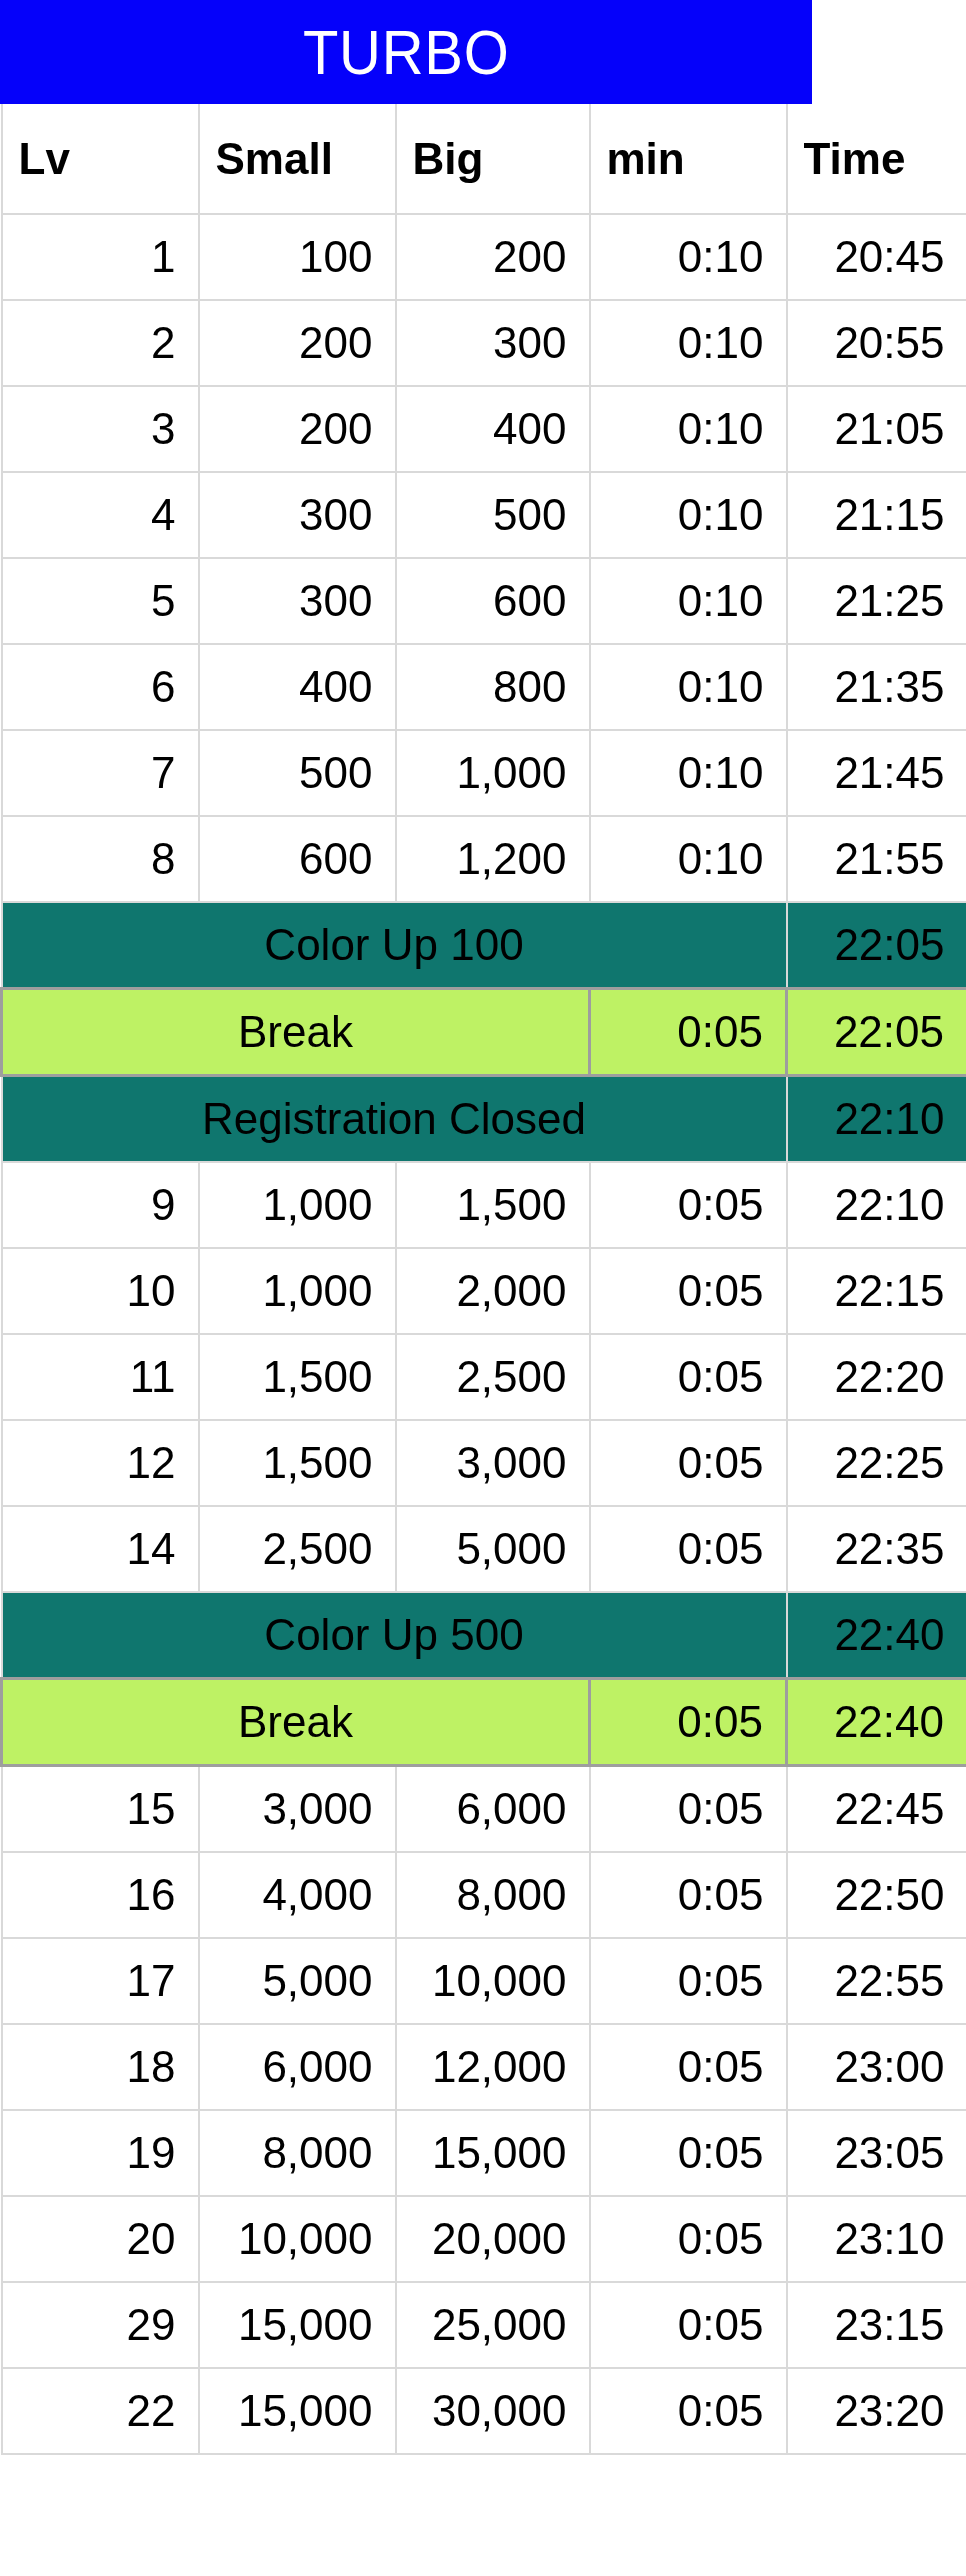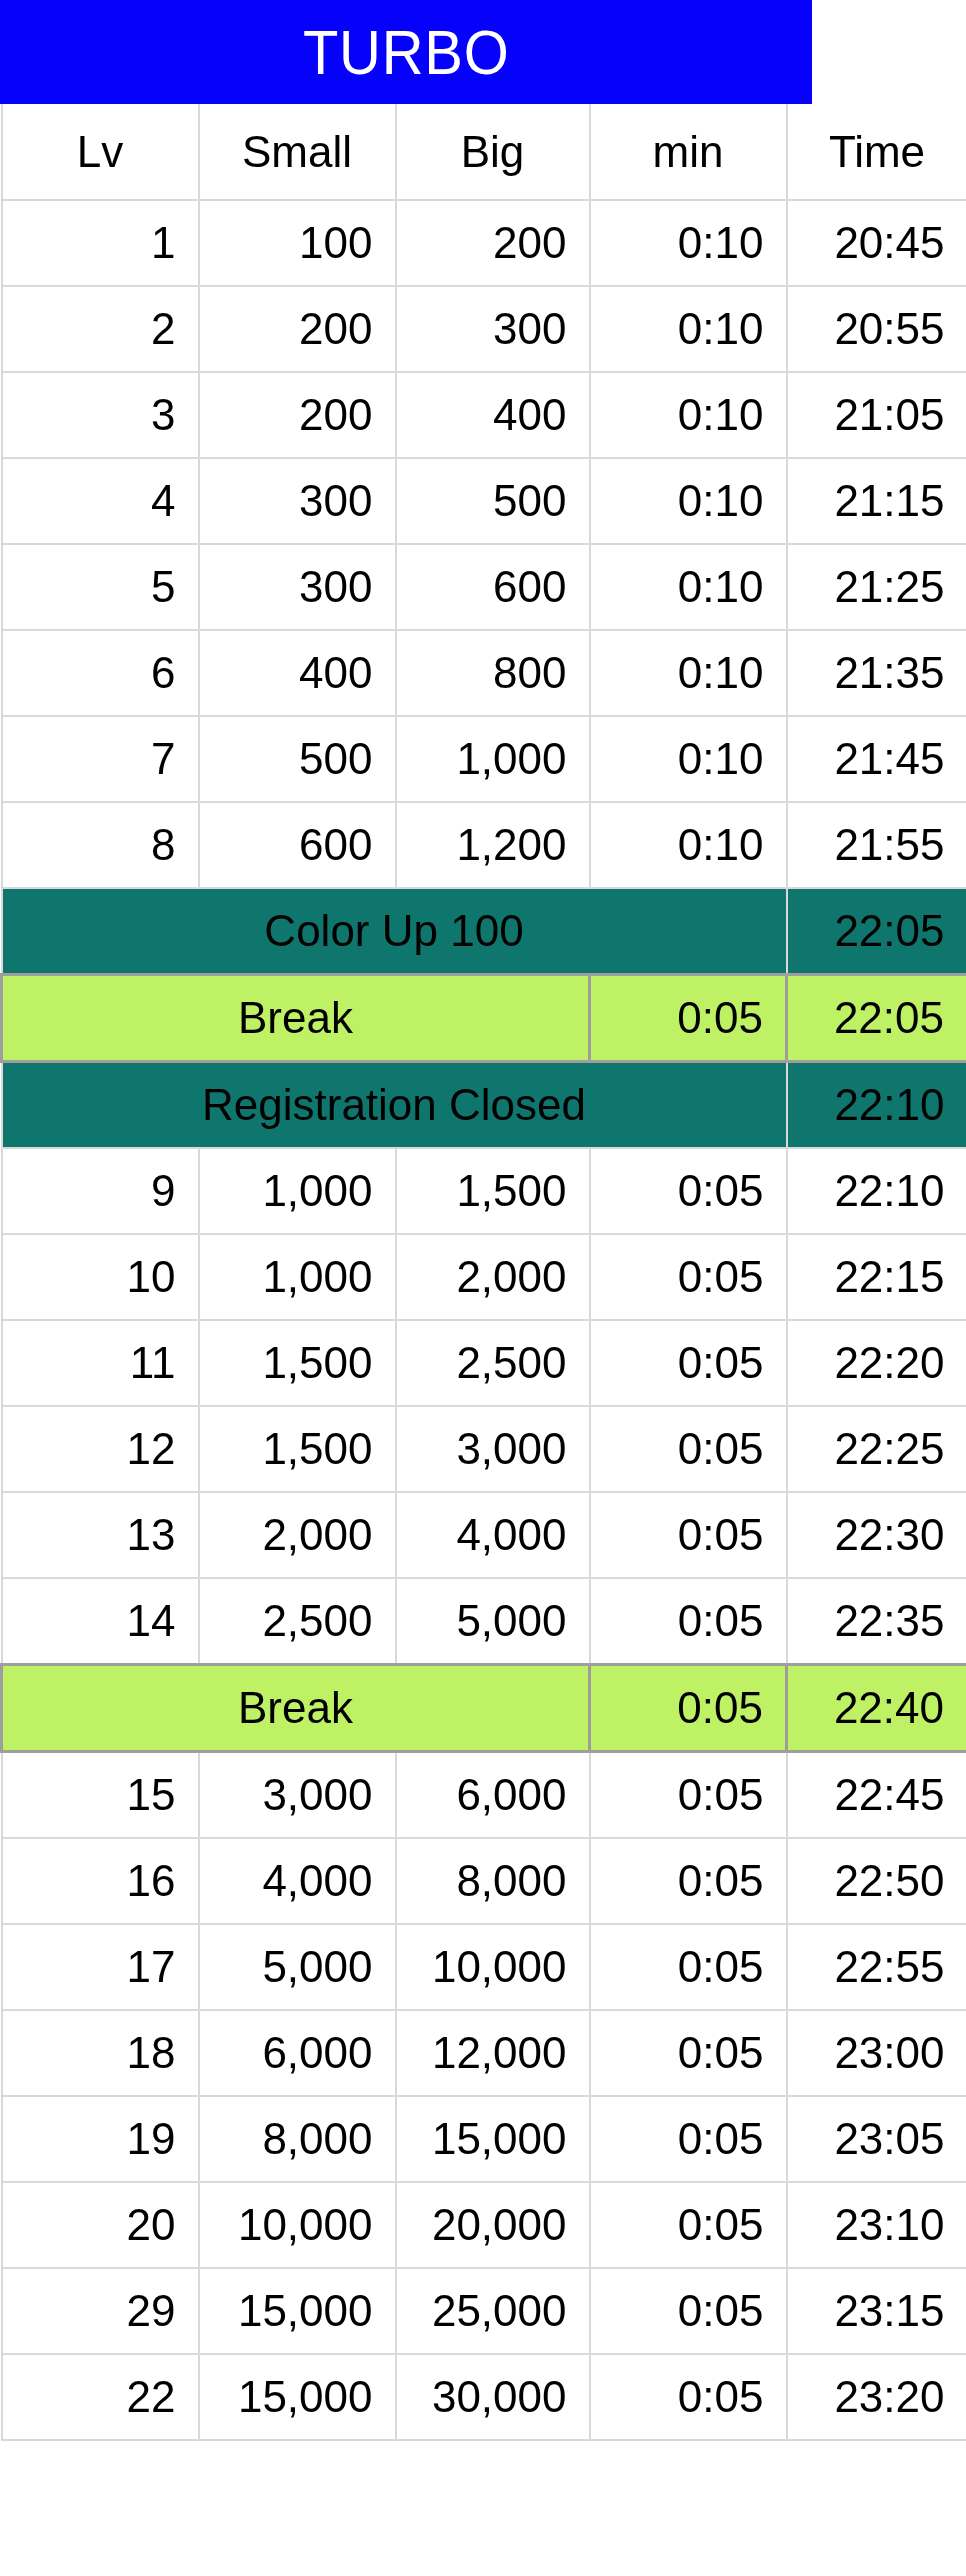--- a/index.html
+++ b/index.html
@@ -49,23 +49,24 @@
     border: 2.3px solid #d9d9d9;
     font-weight: 400;
     color: #000000;
     font-size: 44px;
     background: #ffffff;
     overflow: hidden;
     white-space: nowrap;
   }
   thead th {
     height: 77px;
-    text-align: center;
+    text-align: left;
     border-top: none;
-    padding: 9px;
+    padding: 16px;
+    font-weight: bold;
   }
   td {
     height: 84px;
     text-align: right;
     padding: 0 22px 0 0;
   }
 
   
   td.c-label {
     text-align: center;
@@ -211,36 +212,33 @@
   </tr>
 
   <tr class="row-level">
     <td>12</td>
     <td>1,500</td>
     <td>3,000</td>
     <td>0:05</td>
     <td>22:25</td>
   </tr>
 
-  <tr class="row-level">
-    <td>13</td>
-    <td>2,000</td>
-    <td>4,000</td>
-    <td>0:05</td>
-    <td>22:30</td>
-  </tr>
 
   <tr class="row-level">
     <td>14</td>
     <td>2,500</td>
     <td>5,000</td>
     <td>0:05</td>
     <td>22:35</td>
   </tr>
 
+  <tr class="row-notice">
+    <td colspan="4" class="c-label">Color Up 500</td>
+    <td>22:40</td>
+  </tr>
 
   <tr class="row-break">
     <td colspan="3" class="c-label">Break</td>
     <td>0:05</td>
     <td>22:40</td>
   </tr>
 
   <tr class="row-level">
     <td>15</td>
     <td>3,000</td>

